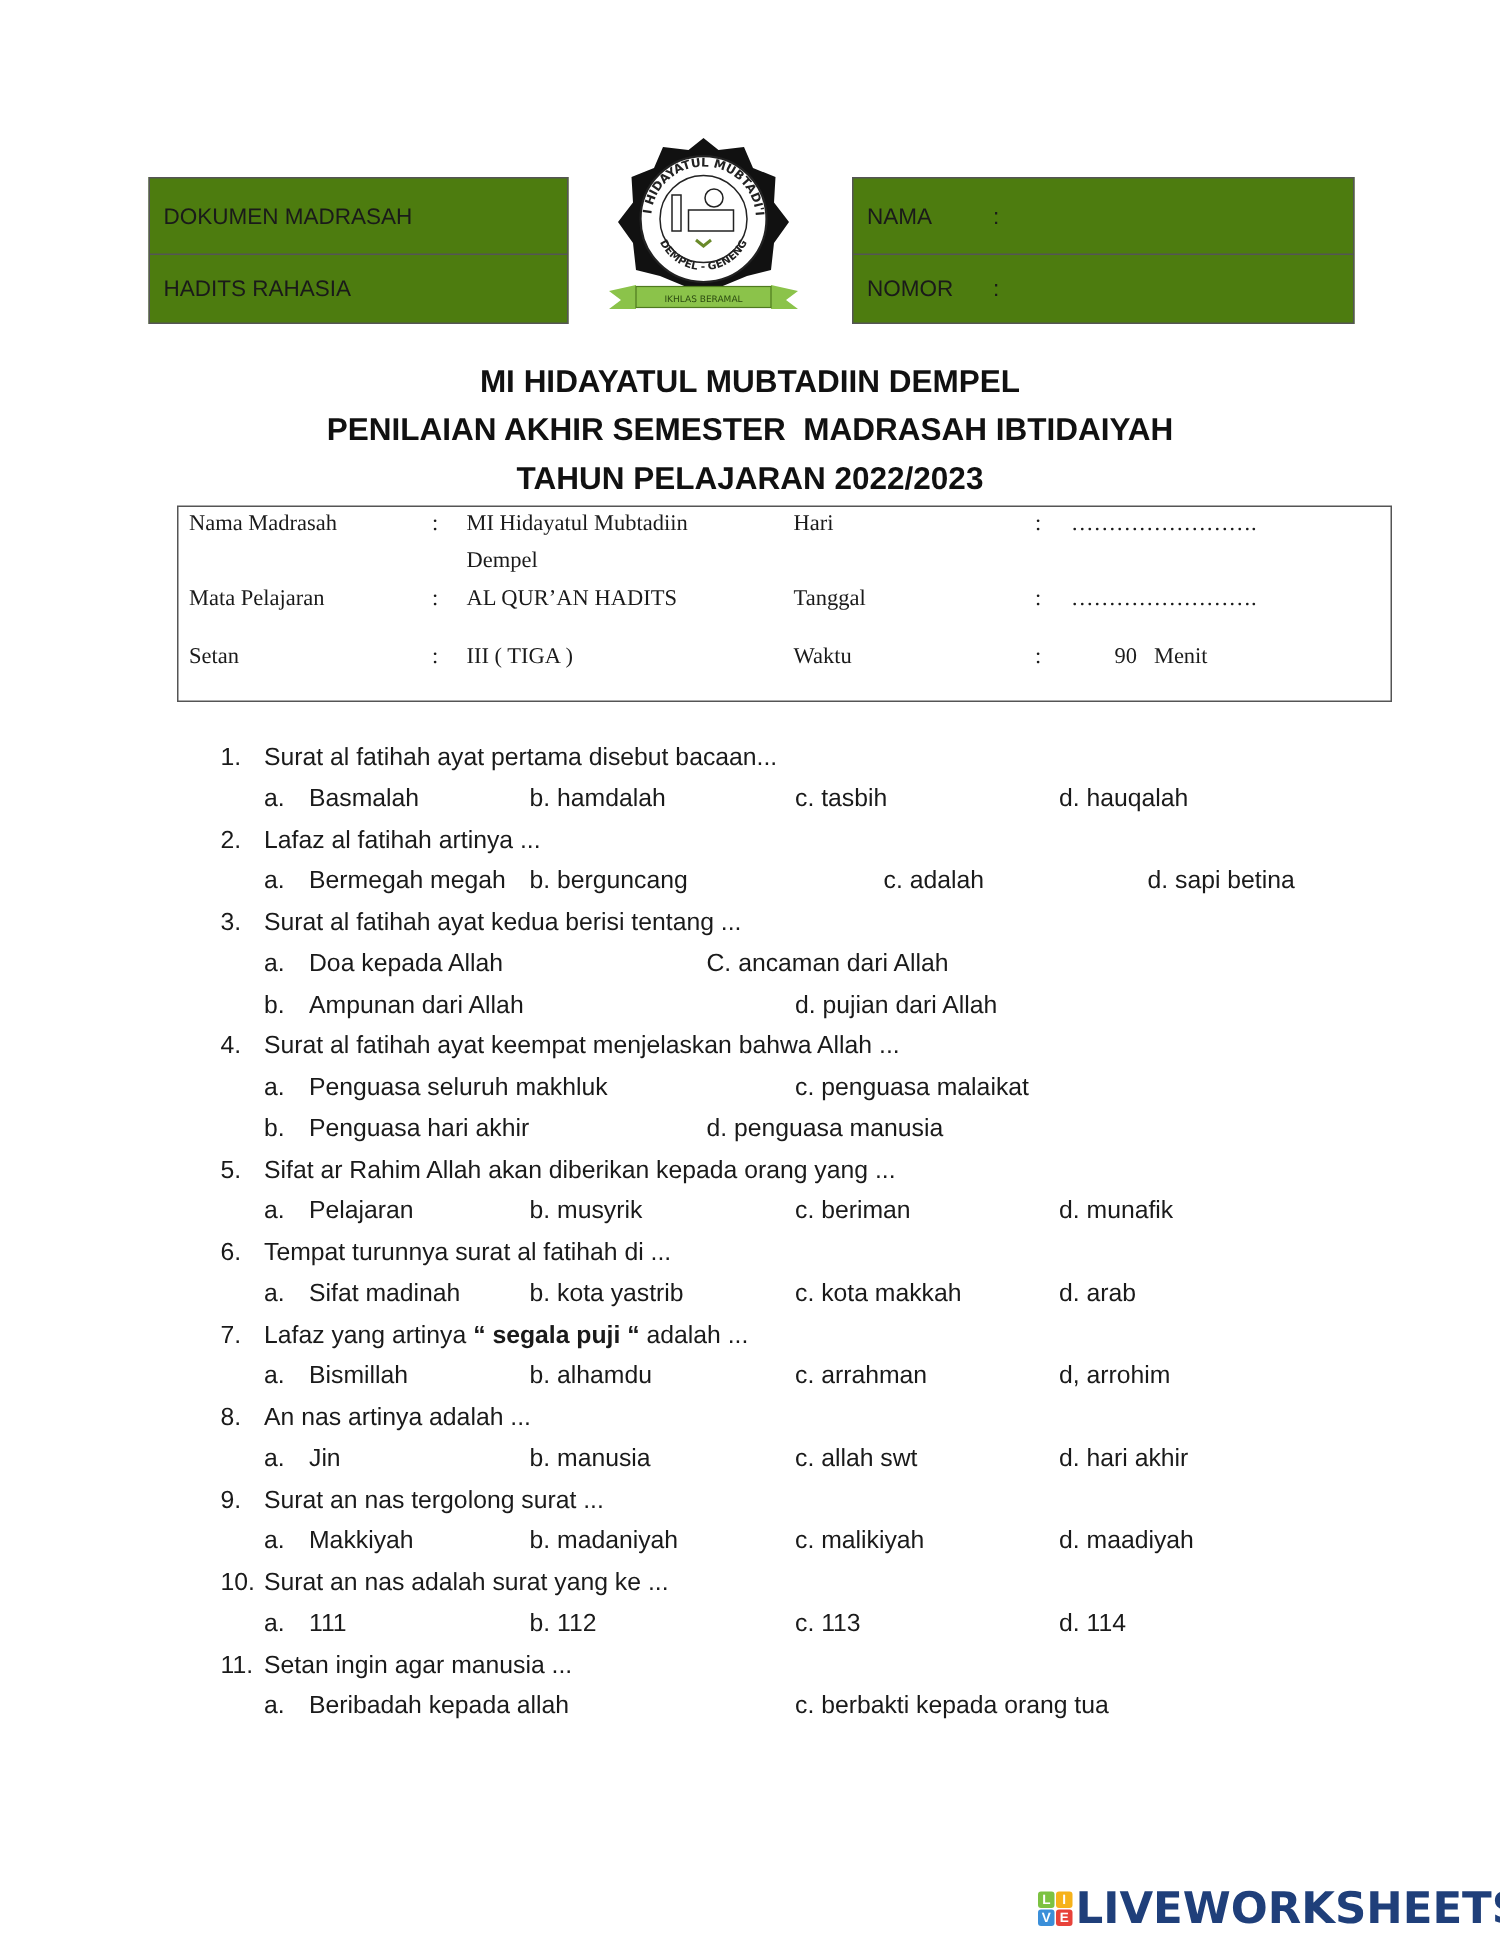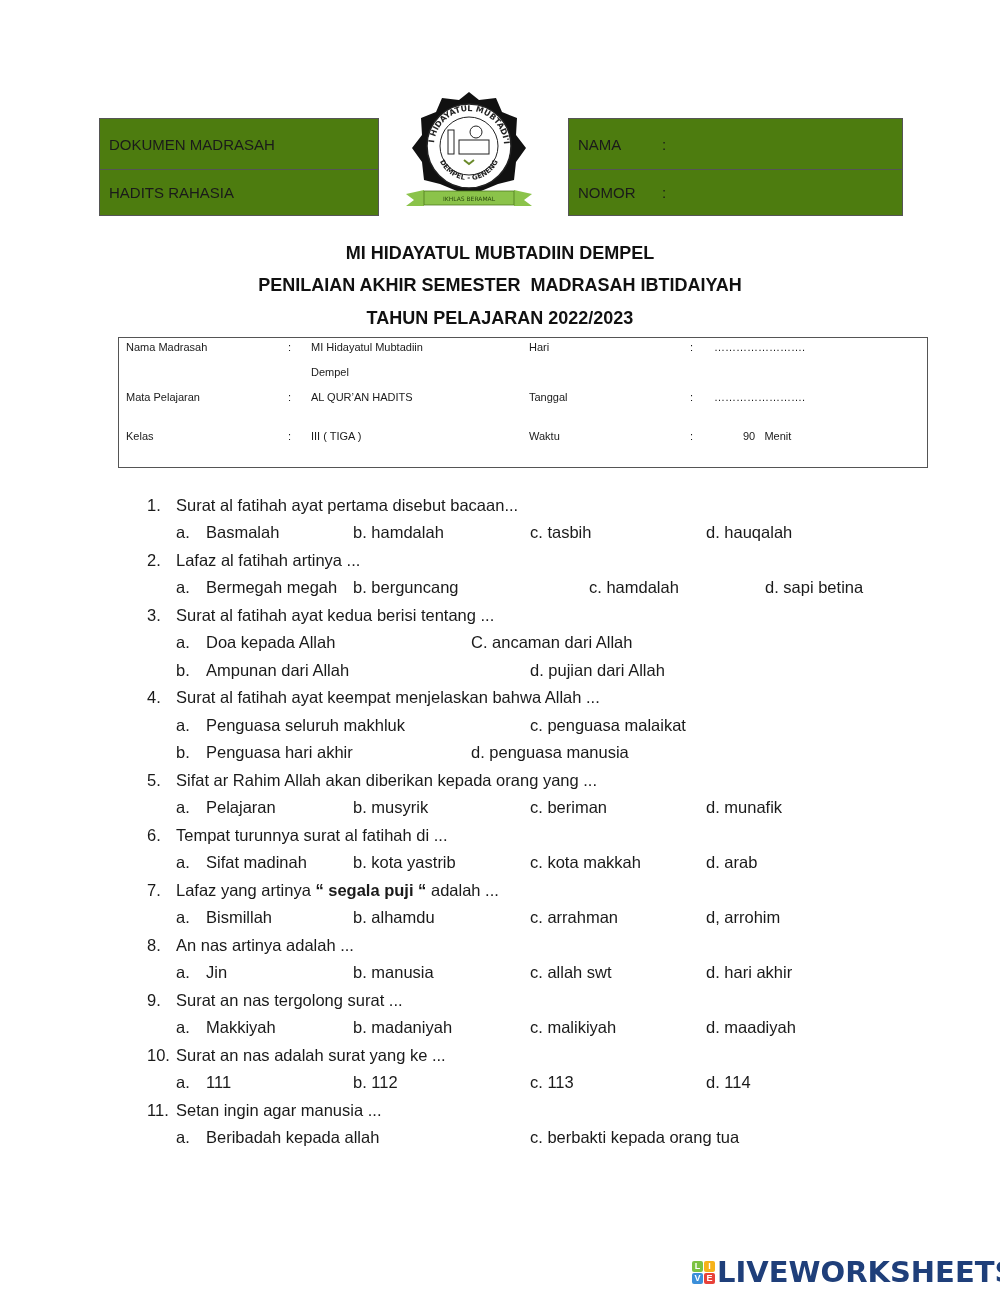--- a/index.html
+++ b/index.html
@@ -6,23 +6,23 @@
   body {
     width: 1000px; height: 1294px; position: relative; overflow: hidden;
     font-family: "Liberation Sans", "DejaVu Sans", sans-serif;
     color: #1a1a1a;
   }
   .box { position: absolute; border: 1px solid #555; background: #4d7c0f; }
   .box .row { position: absolute; left: 0; right: 0; font-size: 15px; padding-left: 9px; display: flex; align-items: center; }
   .box .row.top { top: 0; height: 50px; border-bottom: 1px solid #555; }
   .box .row.bot { top: 51px; height: 45px; }
   .colon { position: absolute; left: 93px; }
-  .title { position: absolute; left: 0; width: 1000px; text-align: center; font-weight: bold; font-size: 18px; color: #111; }
+  .title { position: absolute; left: 0; width: 1000px; text-align: center; font-weight: bold; font-size: 21px; color: #111; }
   .info { position: absolute; left: 118px; top: 337px; width: 808px; height: 129px; border: 1px solid #555; }
-  .info span { position: absolute; font-size: 11px; white-space: nowrap; }
+  .info span { position: absolute; font-size: 15px; white-space: nowrap; font-family: Liberation Serif, serif; }
   .q { position: absolute; font-size: 16.5px; white-space: nowrap; }
   .logo { position: absolute; left: 404px; top: 90px; width: 130px; height: 120px; }
   .lw { position: absolute; left: 692px; top: 1255px; display: flex; align-items: center; }
   .lw-grid { display: grid; grid-template-columns: 11px 11px; grid-template-rows: 11px 11px; gap: 1px; margin-right: 2px; }
   .lw-grid div { font-size: 9px; font-weight: bold; color: #fff; text-align: center; line-height: 11px; border-radius: 2px; }
   .lw-text { font-weight: bold; font-size: 29px; color: #1f3f7a; letter-spacing: 0px; font-family: "DejaVu Sans", sans-serif; }
 </style>
 </head>
 <body>
 
@@ -81,21 +81,21 @@
   <span style="left:595px; top:3px;">…………………….</span>
 
   <span style="left:7px; top:53px;">Mata Pelajaran</span>
   <span style="left:169px; top:53px;">:</span>
   <span style="left:192px; top:53px;">AL QUR’AN HADITS</span>
 
   <span style="left:410px; top:53px;">Tanggal</span>
   <span style="left:571px; top:53px;">:</span>
   <span style="left:595px; top:53px;">…………………….</span>
 
-  <span style="left:7px; top:92px;">Kelas</span>
+  <span style="left:7px; top:92px;">Setan</span>
   <span style="left:169px; top:92px;">:</span>
   <span style="left:192px; top:92px;">III ( TIGA )</span>
 
   <span style="left:410px; top:92px;">Waktu</span>
   <span style="left:571px; top:92px;">:</span>
   <span style="left:624px; top:92px; white-space:pre;">90   Menit</span>
 </div>
 
 <div>
 
@@ -105,21 +105,21 @@
   <span class="q" style="left:206px; top:523px;">Basmalah</span>
   <span class="q" style="left:353px; top:523px;">b. hamdalah</span>
   <span class="q" style="left:530px; top:523px;">c. tasbih</span>
   <span class="q" style="left:706px; top:523px;">d. hauqalah</span>
 
   <span class="q" style="left:147px; top:551px;">2.</span>
   <span class="q" style="left:176px; top:551px;">Lafaz al fatihah artinya ...</span>
   <span class="q" style="left:176px; top:578px;">a.</span>
   <span class="q" style="left:206px; top:578px;">Bermegah megah</span>
   <span class="q" style="left:353px; top:578px;">b. berguncang</span>
-  <span class="q" style="left:589px; top:578px;">c. hamdalah</span>
+  <span class="q" style="left:589px; top:578px;">c. adalah</span>
   <span class="q" style="left:765px; top:578px;">d. sapi betina</span>
 
   <span class="q" style="left:147px; top:606px;">3.</span>
   <span class="q" style="left:176px; top:606px;">Surat al fatihah ayat kedua berisi tentang ...</span>
   <span class="q" style="left:176px; top:633px;">a.</span>
   <span class="q" style="left:206px; top:633px;">Doa kepada Allah</span>
   <span class="q" style="left:471px; top:633px;">C. ancaman dari Allah</span>
   <span class="q" style="left:176px; top:661px;">b.</span>
   <span class="q" style="left:206px; top:661px;">Ampunan dari Allah</span>
   <span class="q" style="left:530px; top:661px;">d. pujian dari Allah</span>

